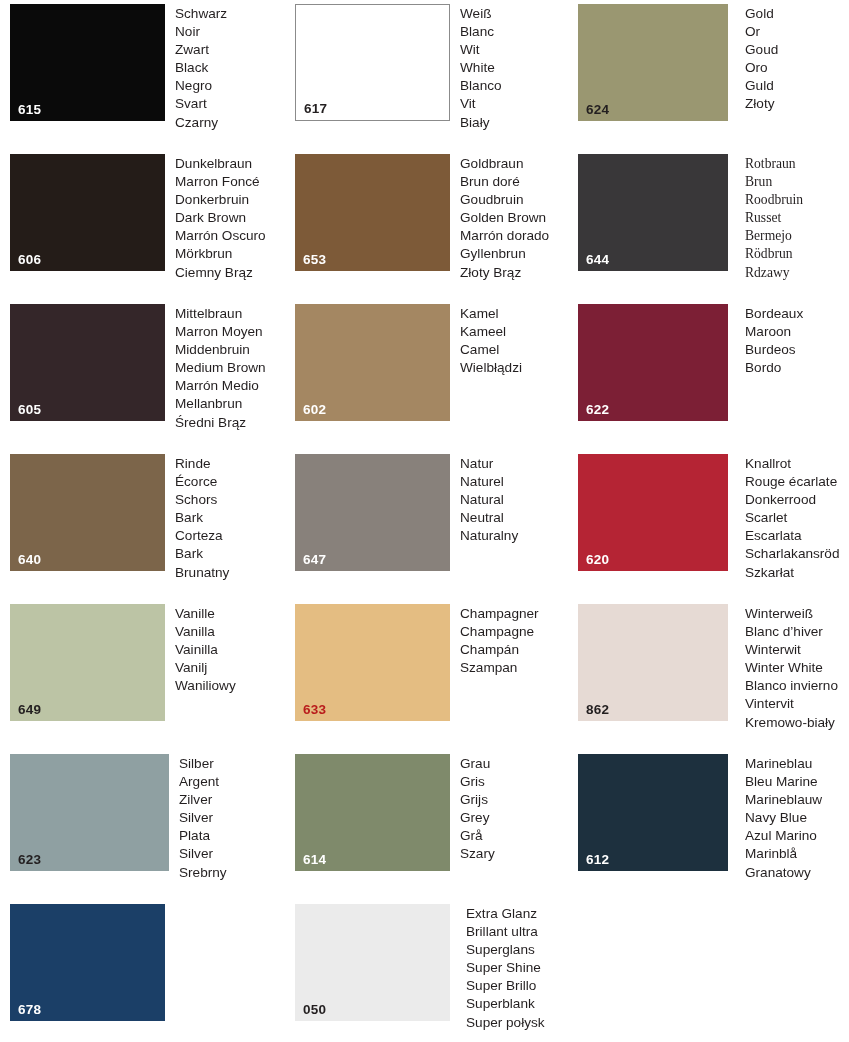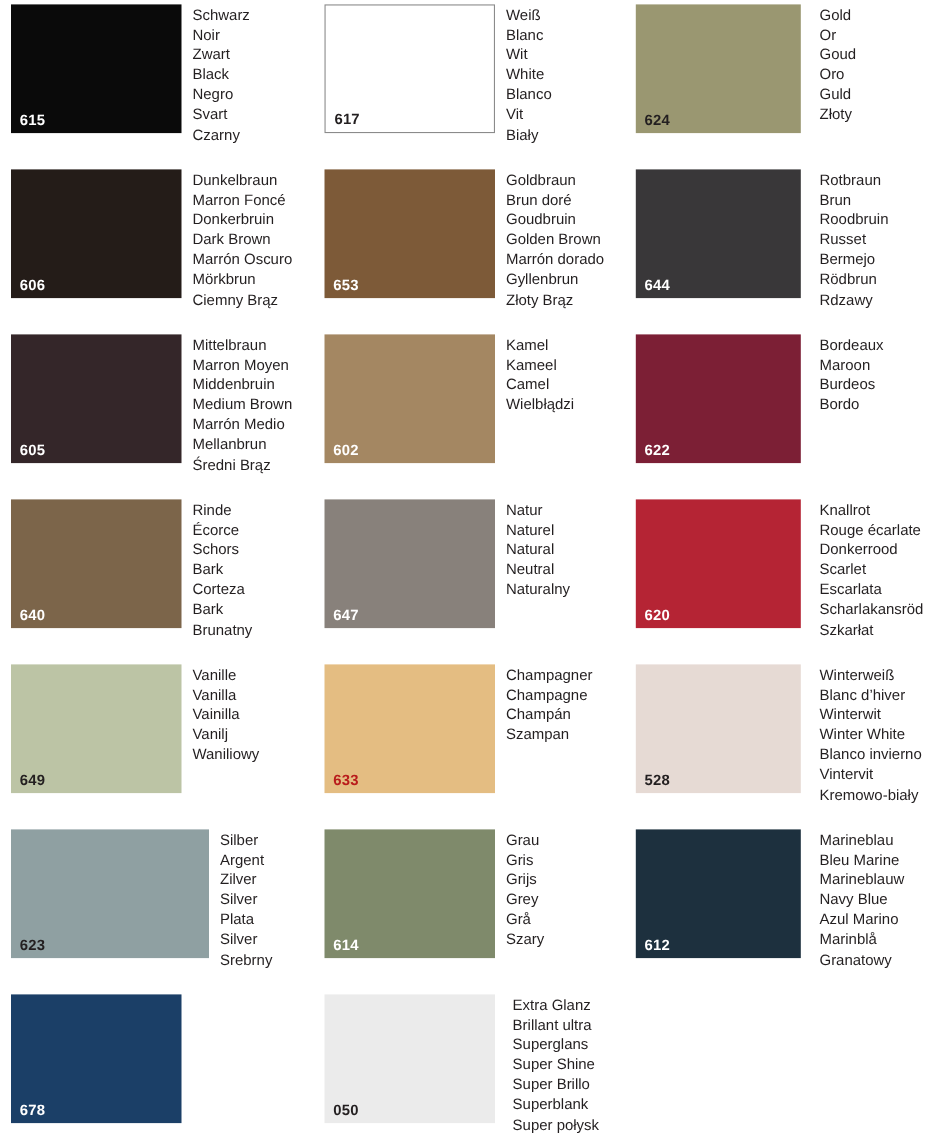--- a/index.html
+++ b/index.html
@@ -124,21 +124,21 @@
         <div class="name-line">Golden Brown</div>
         <div class="name-line">Marrón dorado</div>
         <div class="name-line">Gyllenbrun</div>
         <div class="name-line">Złoty Brąz</div>
       </div>
     </div>
     <div class="cell" style="left: 578px; top: 154px; width: 271px;">
       <div class="swatch" style="background: rgb(57, 55, 57); width: 150px; height: 117px;">
         <span class="swatch-code" style="color: rgb(255, 255, 255);">644</span>
       </div>
-      <div class="names" style="padding-left: 17px;">
+      <div class="names" style="padding-left: 17px; font-family: Liberation Serif, serif;">
         <div class="name-line">Rotbraun</div>
         <div class="name-line">Brun</div>
         <div class="name-line">Roodbruin</div>
         <div class="name-line">Russet</div>
         <div class="name-line">Bermejo</div>
         <div class="name-line">Rödbrun</div>
         <div class="name-line">Rdzawy</div>
       </div>
     </div>
     <div class="cell" style="left: 10px; top: 304px; width: 839px;">
@@ -235,34 +235,34 @@
       </div>
       <div class="names" style="padding-left: 10px;">
         <div class="name-line">Champagner</div>
         <div class="name-line">Champagne</div>
         <div class="name-line">Champán</div>
         <div class="name-line">Szampan</div>
       </div>
     </div>
     <div class="cell" style="left: 578px; top: 604px; width: 271px;">
       <div class="swatch" style="background: rgb(230, 218, 212); width: 150px; height: 117px;">
-        <span class="swatch-code" style="color: rgb(35, 31, 32);">528</span>
+        <span class="swatch-code" style="color: rgb(35, 31, 32);">862</span>
       </div>
       <div class="names" style="padding-left: 17px;">
         <div class="name-line">Winterweiß</div>
         <div class="name-line">Blanc d’hiver</div>
         <div class="name-line">Winterwit</div>
         <div class="name-line">Winter White</div>
         <div class="name-line">Blanco invierno</div>
         <div class="name-line">Vintervit</div>
         <div class="name-line">Kremowo-biały</div>
       </div>
     </div>
     <div class="cell" style="left: 10px; top: 754px; width: 839px;">
-      <div class="swatch" style="background: rgb(143, 160, 162); width: 180px; height: 117px;">
+      <div class="swatch" style="background: rgb(143, 160, 162); width: 159px; height: 117px;">
         <span class="swatch-code" style="color: rgb(35, 31, 32);">623</span>
       </div>
       <div class="names" style="padding-left: 10px;">
         <div class="name-line">Silber</div>
         <div class="name-line">Argent</div>
         <div class="name-line">Zilver</div>
         <div class="name-line">Silver</div>
         <div class="name-line">Plata</div>
         <div class="name-line">Silver</div>
         <div class="name-line">Srebrny</div>

